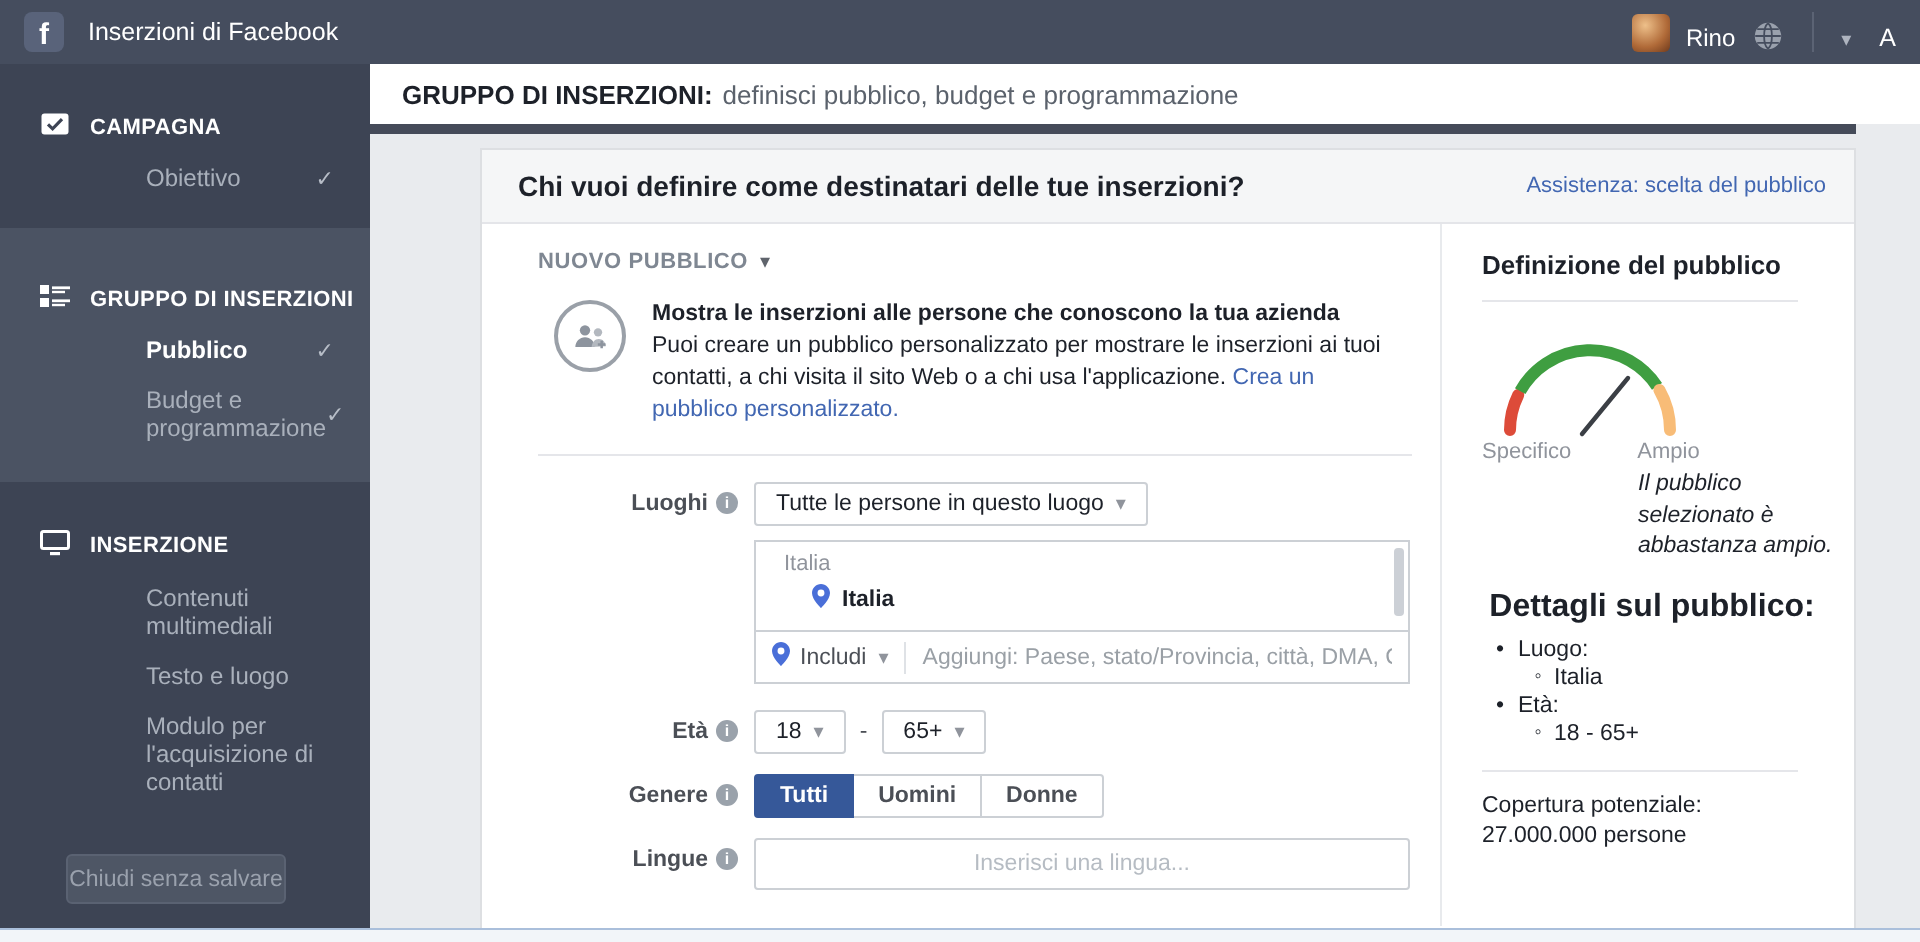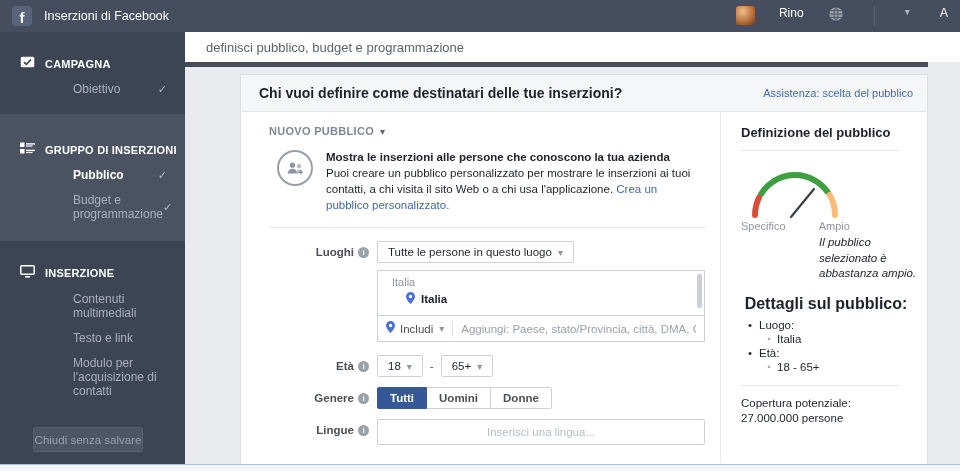--- a/index.html
+++ b/index.html
@@ -10,21 +10,21 @@
     color:#1d2129; font-size:12px;
   }
 
   
   .topbar { position:absolute; top:0; left:0; right:0; height:32px;
     background:#454d5e; display:flex; align-items:center; padding:0 12px; z-index:30; }
   .fb-logo { width:20px; height:20px; border-radius:4px; background:#59637a;
     color:#fff; font-weight:bold; font-size:15px; display:flex; align-items:flex-end;
     justify-content:center; line-height:1; padding-bottom:1px; cursor:pointer; }
   .app-title { color:#ffffff; font-size:12.5px; margin-left:12px; }
-  .topbar-right { margin-left:auto; display:flex; align-items:flex-start; gap:24px; }
+  .topbar-right { margin-left:auto; display:flex; align-items:flex-end; gap:8px; }
   .avatar { width:19px; height:19px; border-radius:3px;
     background:radial-gradient(circle at 35% 30%, #eec08a, #b06a38 60%, #6f3a1c); }
   .user-name { color:#ffffff; font-size:12px; cursor:pointer; }
   .globe-icon { display:flex; align-items:center; cursor:pointer; }
   .tb-divider { width:1px; height:20px; background:#5b6374; margin:0 6px; }
   .caret-light { color:#aeb4bf; font-size:10px; cursor:pointer; }
   .menu-a { color:#fff; font-size:12.5px; margin-left:6px; cursor:pointer; }
 
   
   .breadcrumb-row { position:absolute; top:32px; left:185px; right:0; height:30px;
@@ -151,20 +151,21 @@
           <path d="M1.6 8h12.8M8 1.6c2.6 2 2.6 10.8 0 12.8M8 1.6c-2.6 2-2.6 10.8 0 12.8M2.6 4.6h10.8M2.6 11.4h10.8" fill="none" stroke="#454d5e" stroke-width="0.9"></path>
         </svg>
       </span>
       <span class="tb-divider"></span>
       <span class="caret-light">▾</span>
       <span class="menu-a">A</span>
     </div>
   </header>
 
   <div class="breadcrumb-row">
+    <span class="bc-strong">GRUPPO DI INSERZIONI:</span>
     <span class="bc-sub">definisci pubblico, budget e programmazione</span>
   </div>
   <div class="dark-band"></div>
 
   <aside class="sidebar">
     <div class="side-sec">
       <div class="sec-header">
         <span>
           <svg width="15" height="12" viewBox="0 0 15 12">
               <rect x="0.75" y="0.75" width="13.5" height="10.5" rx="1.5" fill="#ffffff"></rect>
@@ -210,21 +211,21 @@
               <rect x="0.75" y="0.75" width="13.5" height="8.5" rx="1" fill="none" stroke="#fff" stroke-width="1.5"></rect>
               <rect x="5" y="11" width="5" height="1.6" fill="#fff"></rect>
             </svg>
         </span>
         <span class="sec-label">INSERZIONE</span>
       </div>
       <div class="side-item">
         <span class="lbl">Contenuti multimediali</span>
       </div>
       <div class="side-item">
-        <span class="lbl">Testo e link</span>
+        <span class="lbl">Testo e luogo</span>
       </div>
       <div class="side-item">
         <span class="lbl">Modulo per l'acquisizione di contatti</span>
       </div>
     </div>
 
     <button class="close-btn">Chiudi senza salvare</button>
   </aside>
 
   <section class="card">

